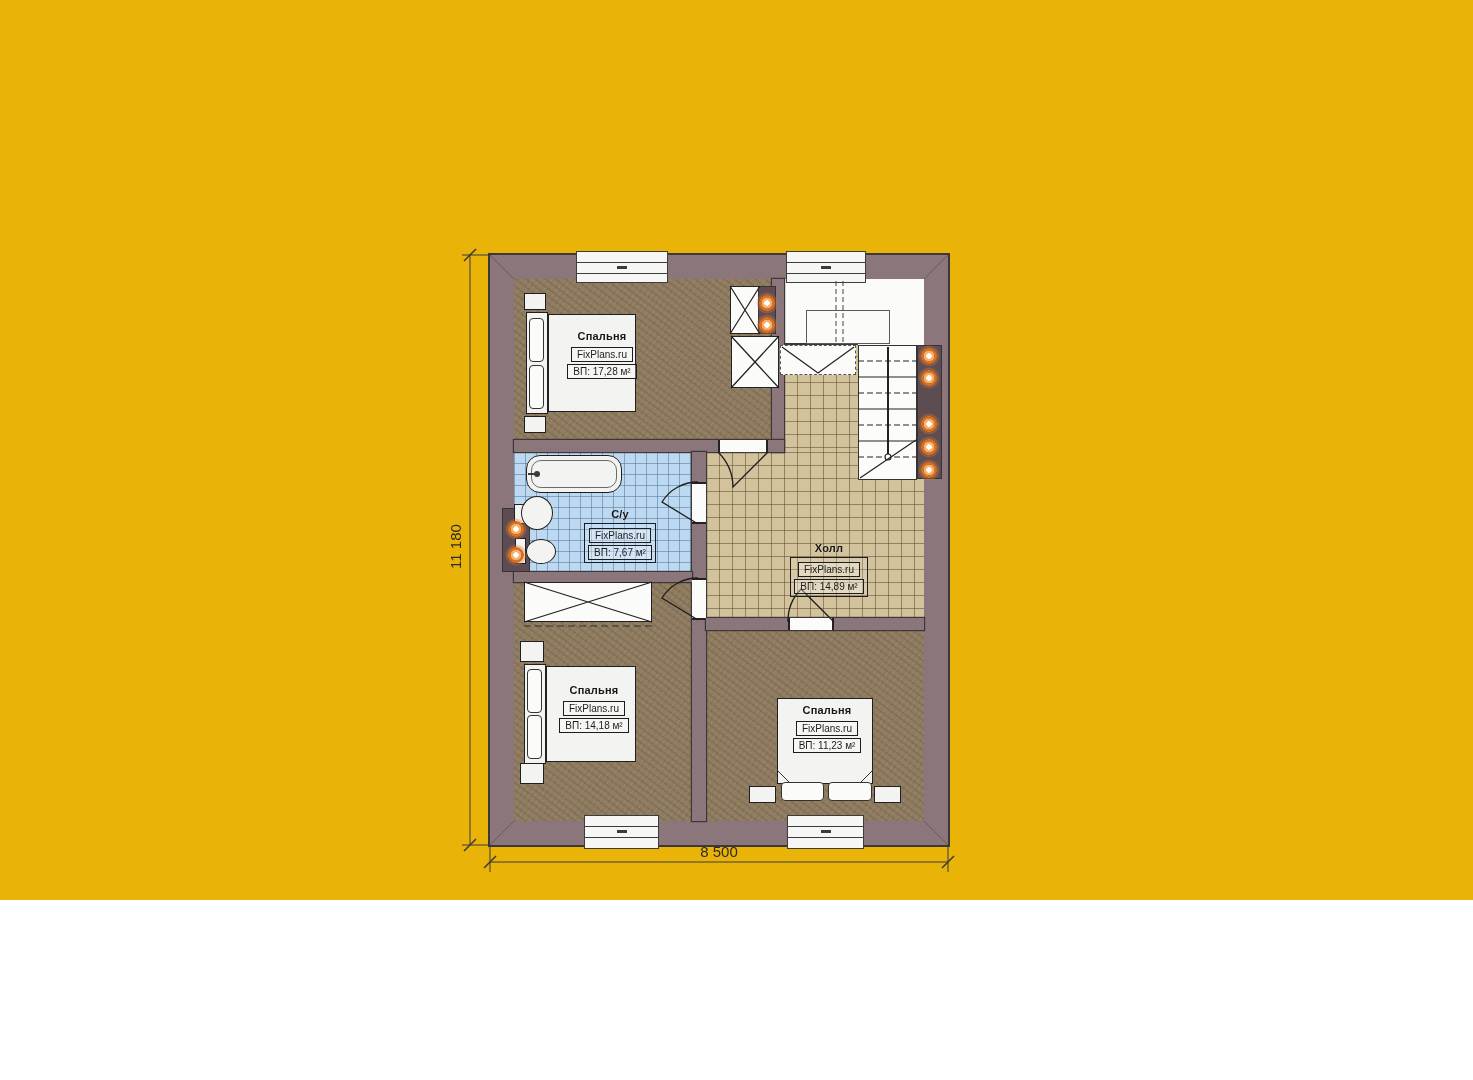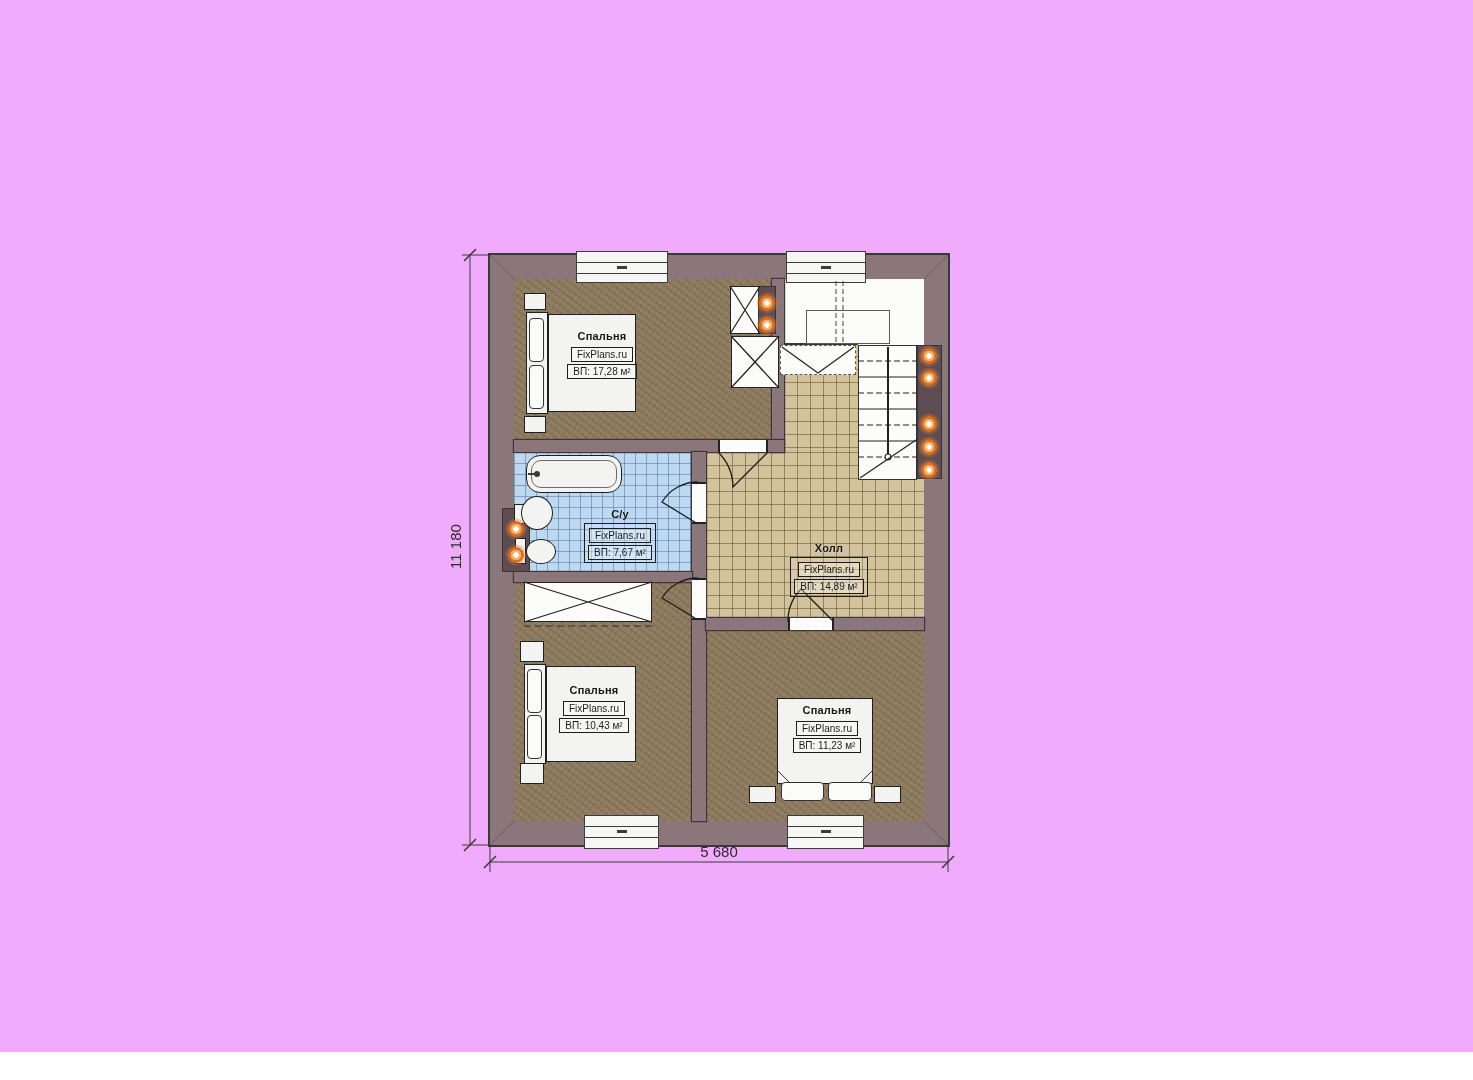--- a/index.html
+++ b/index.html
@@ -1,16 +1,16 @@
 <!DOCTYPE html>
 <html style="--wall: #8b767b; --wall-outline: #3e373a; --bedroom-floor: #8e7b60; --hall-tile: #d3c39c; --bath-tile: #bcd9f1; --fixture: #f3f3f1; --light: #de7828; --recess: #5d4d52;"><head>
 <meta charset="utf-8">
 <style>
   html,body{margin:0;padding:0;background:#ffffff;}
-  .canvas{position:relative;width:1473px;height:1052px;background:#f0abfc;overflow:hidden;
+  .canvas{position:relative;width:1473px;height:900px;background:#eab308;overflow:hidden;
           font-family:"Liberation Sans","DejaVu Sans",sans-serif;}
   .abs{position:absolute;}
 
   
   .outer-wall{left:490px;top:255px;width:458px;height:590px;box-sizing:border-box;
     border:24px solid var(--wall,#8b767b);outline:2px solid var(--wall-outline,#3e373a);
     box-shadow:inset 0 0 0 2px var(--wall-outline,#3e373a);}
   .wall{background:var(--wall,#8b767b);box-shadow:0 0 0 1.2px var(--wall-outline,#3e373a);}
 
   
@@ -162,31 +162,31 @@
     <div class="room-name">Холл</div>
     <div class="label-outer">
       <div class="lbl-box">FixPlans.ru</div>
       <div class="lbl-box">ВП: 14,89 м²</div>
     </div>
   </div>
 
   <div class="abs room-label" style="left:544px;top:684px;width:100px">
     <div class="room-name">Спальня</div>
     <div class="lbl-box">FixPlans.ru</div>
-    <div class="lbl-box">ВП: 10,43 м²</div>
+    <div class="lbl-box">ВП: 14,18 м²</div>
   </div>
 
   <div class="abs room-label" style="left:777px;top:704px;width:100px">
     <div class="room-name">Спальня</div>
     <div class="lbl-box">FixPlans.ru</div>
     <div class="lbl-box">ВП: 11,23 м²</div>
   </div>
 
   <div class="abs dim-text dim-v">11 180</div>
-  <div class="abs dim-text dim-h">5 680</div>
+  <div class="abs dim-text dim-h">8 500</div>
 
   <svg class="overlay" width="1473" height="1080" viewBox="0 0 1473 1080">
 
     <g stroke="#6b5a5f" stroke-width="1">
       <path d="M490 255 L514 279"></path>
         <path d="M948 255 L924 279"></path>
       <path d="M490 845 L514 821"></path>
         <path d="M948 845 L924 821"></path>
     </g>
 

